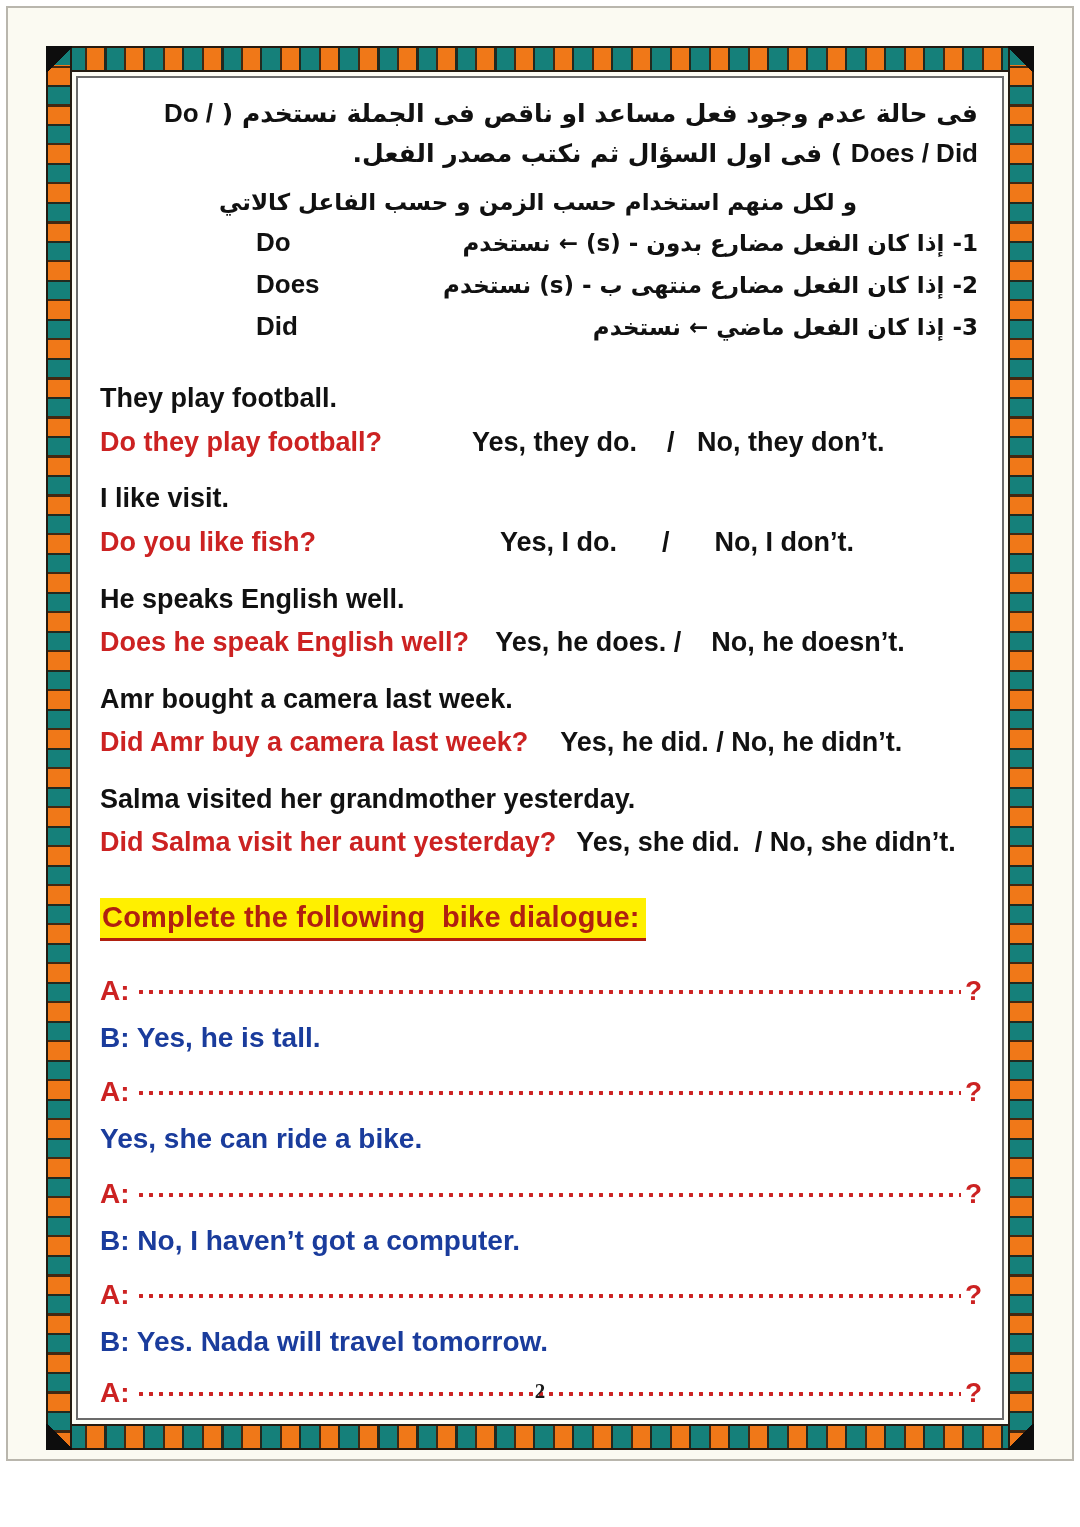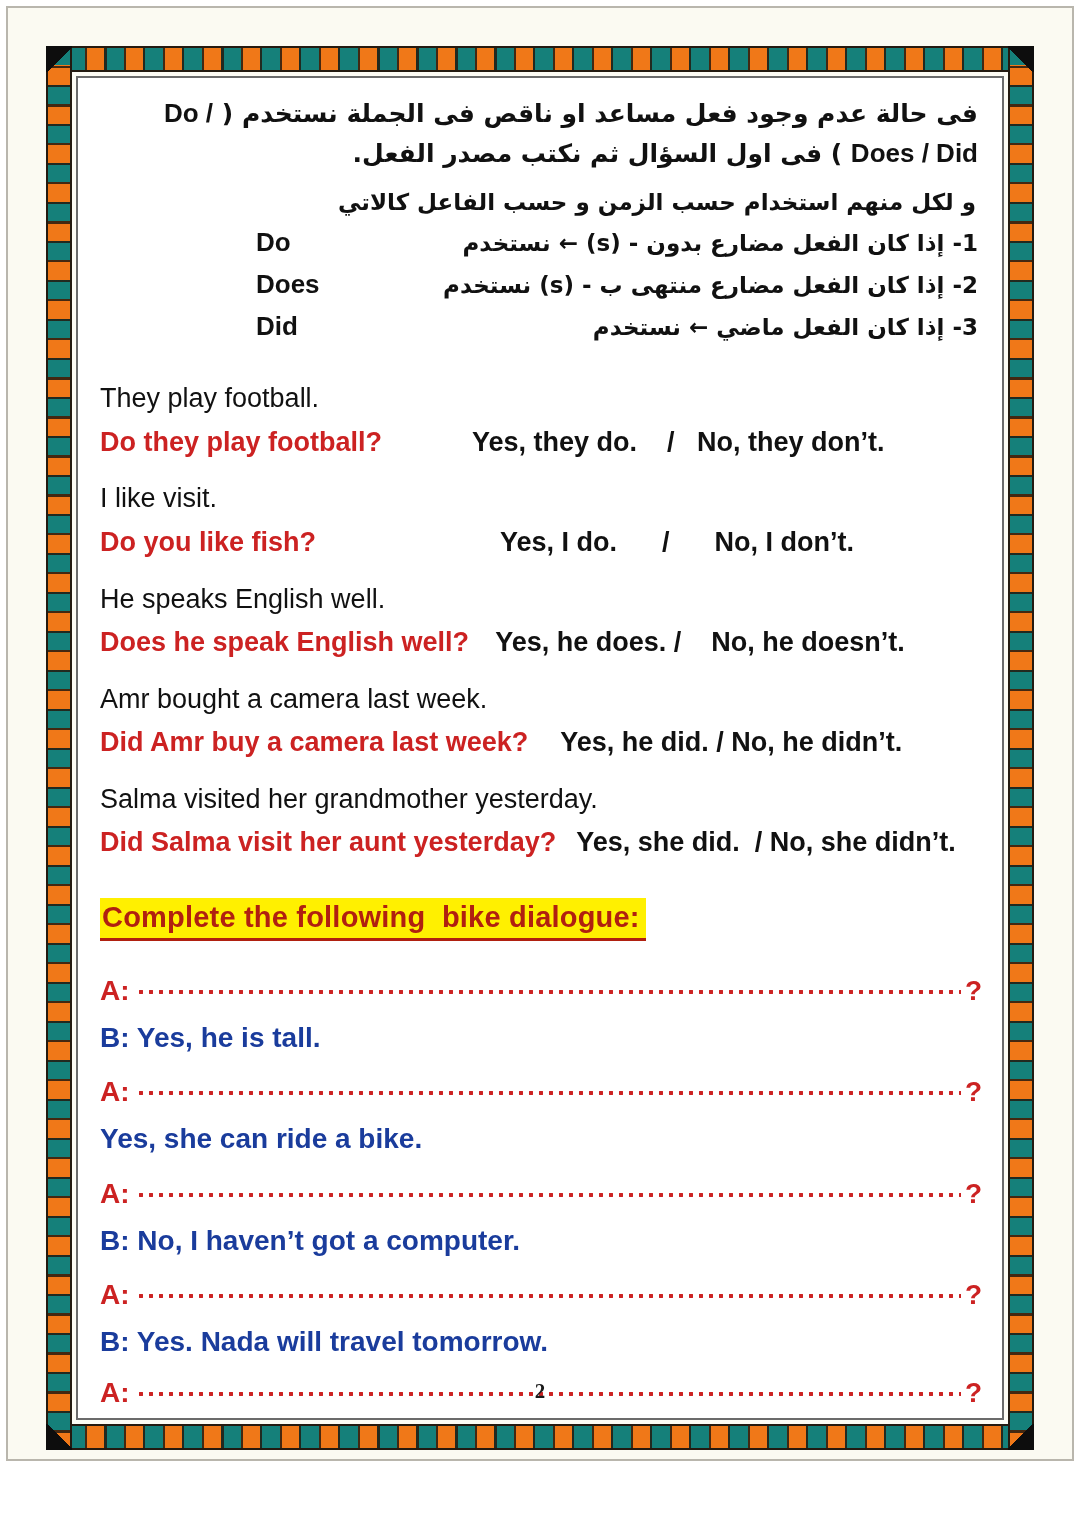--- a/index.html
+++ b/index.html
@@ -142,20 +142,21 @@
   .rule-intro .lat {
     direction: ltr;
     unicode-bidi: embed;
     font-family: "Liberation Sans", sans-serif;
     font-weight: 700;
     font-size: 26px;
   }
 
   .rule-sub {
     direction: rtl;
+    text-align: center;
     font-family: "DejaVu Sans", sans-serif;
     font-weight: 700;
     font-size: 23px;
     color: #111111;
     margin-top: 16px;
     padding-right: 6px;
   }
 
   .rule-list {
     margin-top: 6px;
@@ -189,21 +190,21 @@
 
   
   .examples {
     margin-top: 34px;
   }
   .ex-group {
     margin-bottom: 22px;
   }
   .ex-stmt {
     font-family: "Liberation Sans", sans-serif;
-    font-weight: 400;
+    font-weight: 700;
     font-size: 27px;
     color: #111111;
     line-height: 1.28;
     white-space: nowrap;
   }
   .ex-line {
     display: flex;
     align-items: baseline;
     margin-top: 9px;
     white-space: nowrap;

